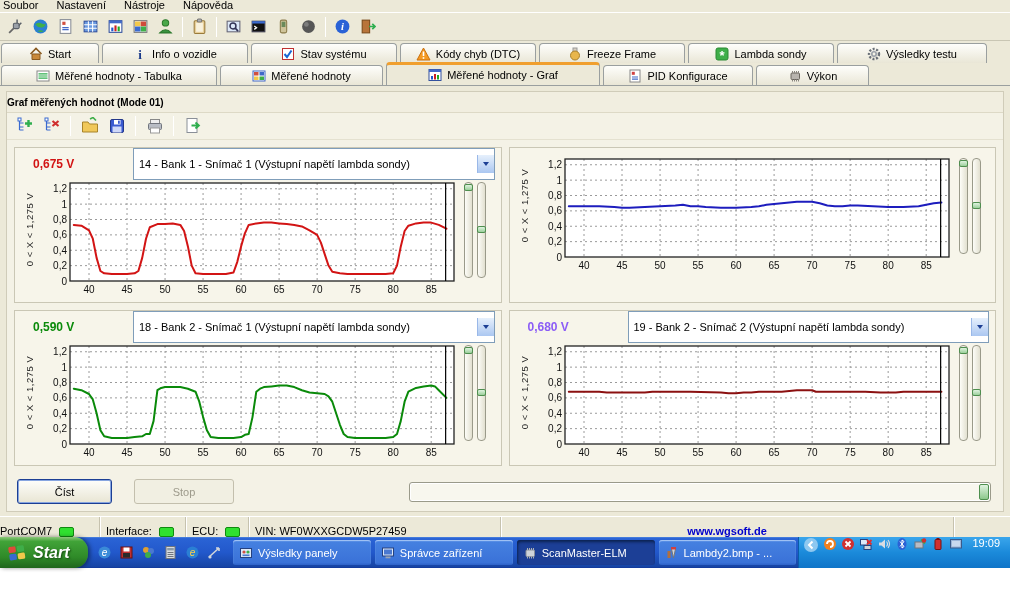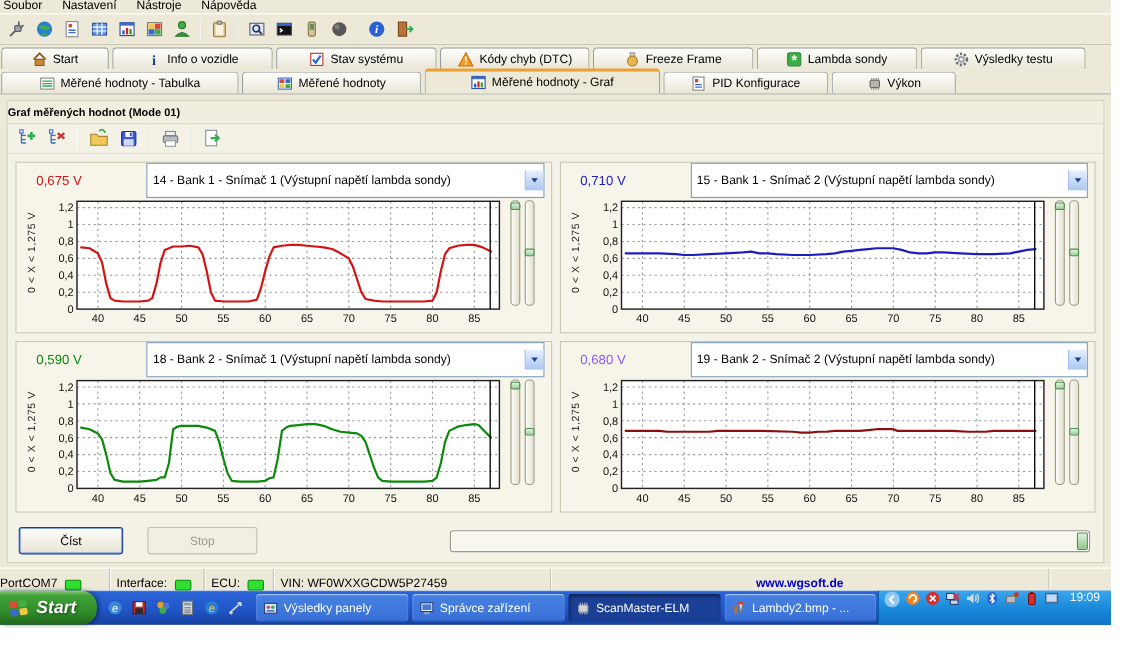--- a/index.html
+++ b/index.html
@@ -25,21 +25,21 @@
   
   .main{flex:1;background:#ece9d8;padding:5px 6px 4px 6px;overflow:hidden}
   .inner{height:100%;border:1px solid #d0ccb9;background:#f4f2e6;display:flex;flex-direction:column}
   .ptitle{height:21px;line-height:21px;text-align:left;font-weight:bold;font-size:10px;background:#f1eee0;border-bottom:1px solid #ddd9c6;flex:none}
   .ctoolbar{height:27px;display:flex;align-items:center;padding-left:5px;gap:2px;border-bottom:1px solid #e4e1d0;flex:none}
   .cbtn{width:25px;height:23px;display:flex;align-items:center;justify-content:center}
 
   .grid{display:grid;grid-template-columns:1fr 1fr;gap:7px;padding:7px;flex:none}
   .cpanel{border:1px solid #cac7b5;background:#f7f5ea;padding:4px 6px;height:156px}
   .chead{display:flex;align-items:center;height:24px}
-  .cval{width:112px;font-weight:normal;font-size:12px;padding-left:12px}
+  .cval{width:112px;font-weight:bold;font-size:12px;padding-left:12px}
   .combo{flex:1;height:32px;border:1px solid #7f9db9;background:#fff;display:flex;align-items:center;font-size:11px}
   .combo .txt{flex:1;padding-left:5px;white-space:nowrap;overflow:hidden}
   .combo .btn{width:17px;height:18px;background:linear-gradient(#e6f0fc,#abc7f1);border-left:1px solid #9ab8e8;display:flex;align-items:center;justify-content:center;flex:none}
   .arr{width:0;height:0;border-left:3.5px solid transparent;border-right:3.5px solid transparent;border-top:4.5px solid #1c3f94}
 
   .cbody{display:flex;position:relative;padding-left:15px;margin-top:2px}
   .ylab{position:absolute;left:-46px;top:46px;width:108px;text-align:center;transform:rotate(-90deg);font-size:9.5px;color:#222;letter-spacing:.5px}
   .vslider{width:9px;height:96px;margin:4px 0 0 4px;border:1px solid #9a9a8a;border-radius:4px;background:linear-gradient(90deg,#fdfdf8,#e2e0d0);position:relative;flex:none}
   .vhandle{position:absolute;left:-1px;right:-1px;height:7px;background:linear-gradient(#dff2df,#9cd09c);border:1px solid #4e8f4e;border-radius:2px}
   .h-top{top:1px}.h-mid{top:43px}
@@ -389,29 +389,20 @@
             <div class="vslider">
                 <div class="vhandle h-top"></div>
               </div>
             <div class="vslider">
                 <div class="vhandle h-mid"></div>
               </div>
           </div>
         </div>
 
         <div class="cpanel">
-          <div class="chead">
-            <span class="cval" style="color: rgb(29, 29, 190);">0,710 V</span>
-            <div class="combo">
-                <span class="txt">15 - Bank 1 - Snímač 2 (Výstupní napětí lambda sondy)</span>
-                <span class="btn">
-                  <span class="arr"></span>
-                </span>
-              </div>
-          </div>
           <div class="cbody">
             <div class="ylab">0 &lt; X &lt;  1,275 V</div>
             <svg class="plot" width="424" height="118" viewBox="0 0 424 118">
                 <rect x="34" y="5" width="384" height="98" fill="#ffffff"></rect>
                 <line x1="53.00990099009901" y1="5" x2="53.00990099009901" y2="103" stroke="#9a9a9a" stroke-width="1" stroke-dasharray="2,3"></line>
                 <line x1="91.02970297029702" y1="5" x2="91.02970297029702" y2="103" stroke="#9a9a9a" stroke-width="1" stroke-dasharray="2,3"></line>
                 <line x1="129.04950495049505" y1="5" x2="129.04950495049505" y2="103" stroke="#9a9a9a" stroke-width="1" stroke-dasharray="2,3"></line>
                 <line x1="167.06930693069307" y1="5" x2="167.06930693069307" y2="103" stroke="#9a9a9a" stroke-width="1" stroke-dasharray="2,3"></line>
                 <line x1="205.0891089108911" y1="5" x2="205.0891089108911" y2="103" stroke="#9a9a9a" stroke-width="1" stroke-dasharray="2,3"></line>
                 <line x1="243.10891089108912" y1="5" x2="243.10891089108912" y2="103" stroke="#9a9a9a" stroke-width="1" stroke-dasharray="2,3"></line>

